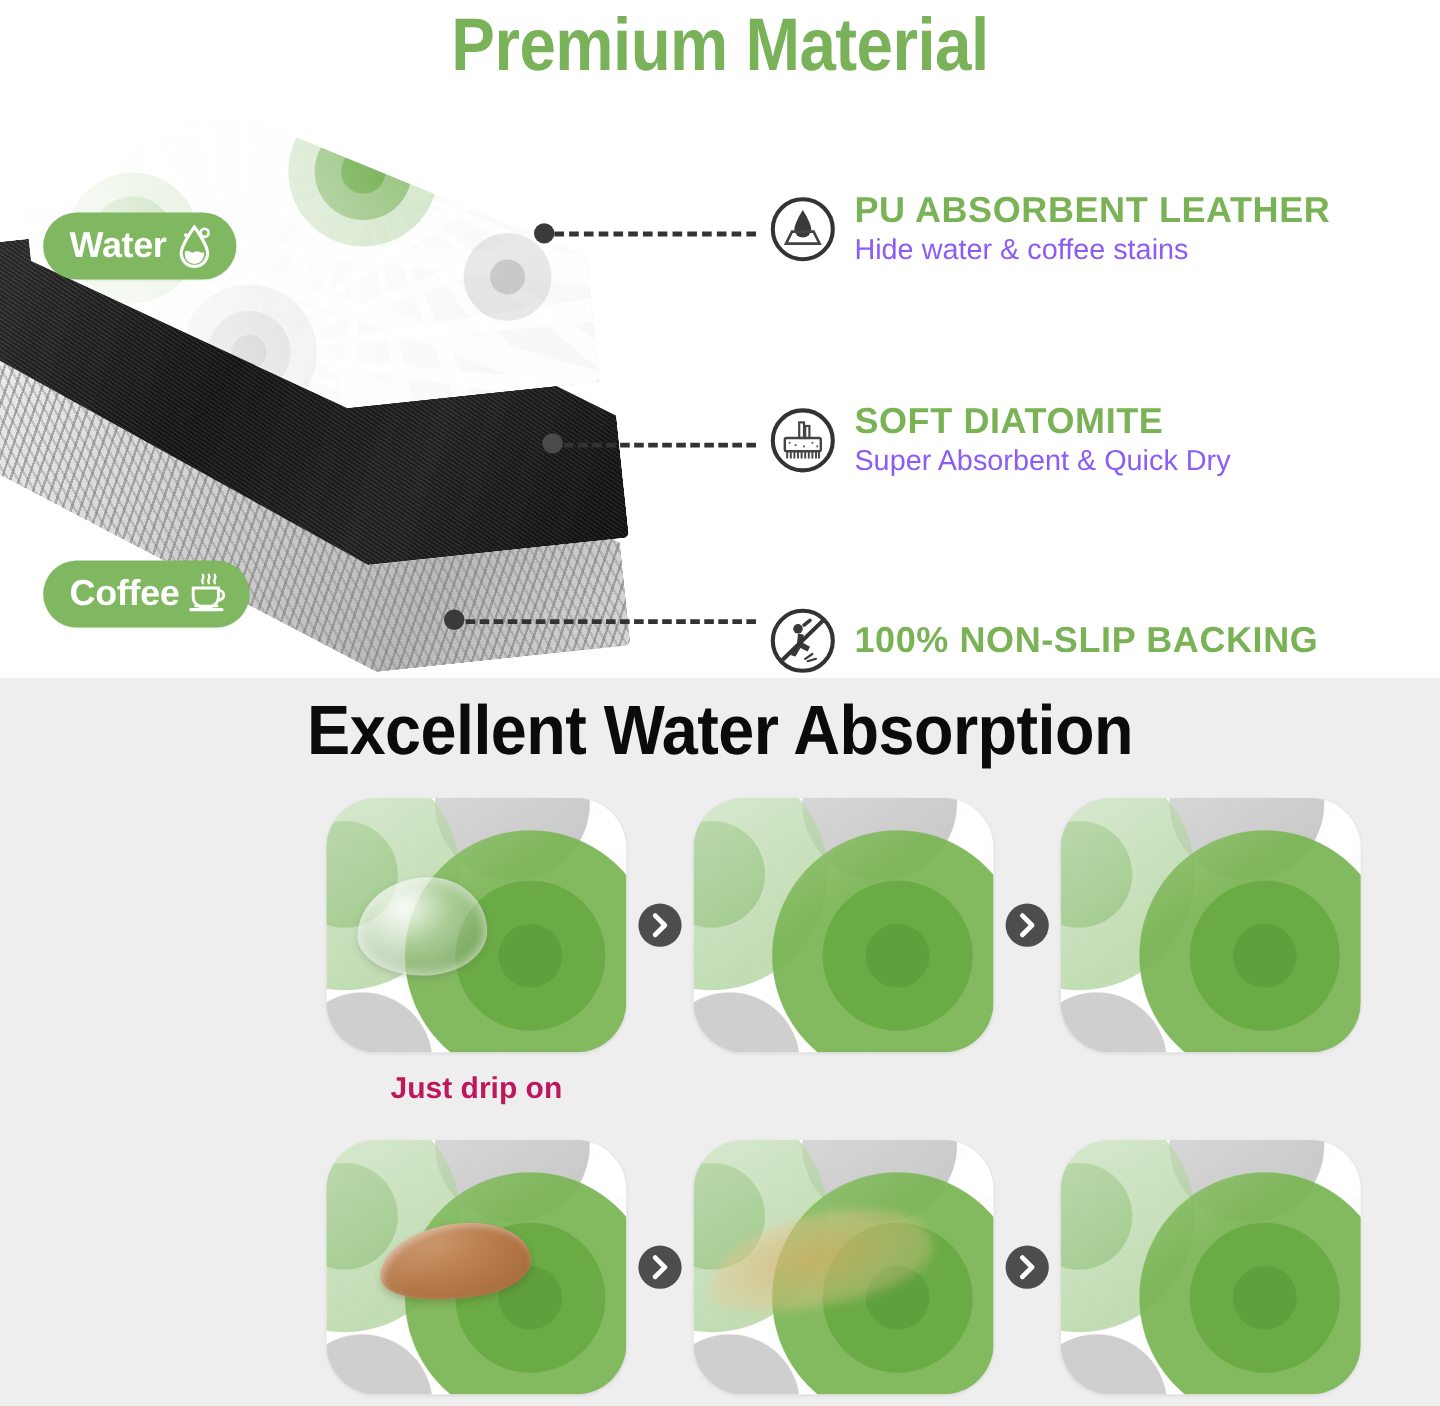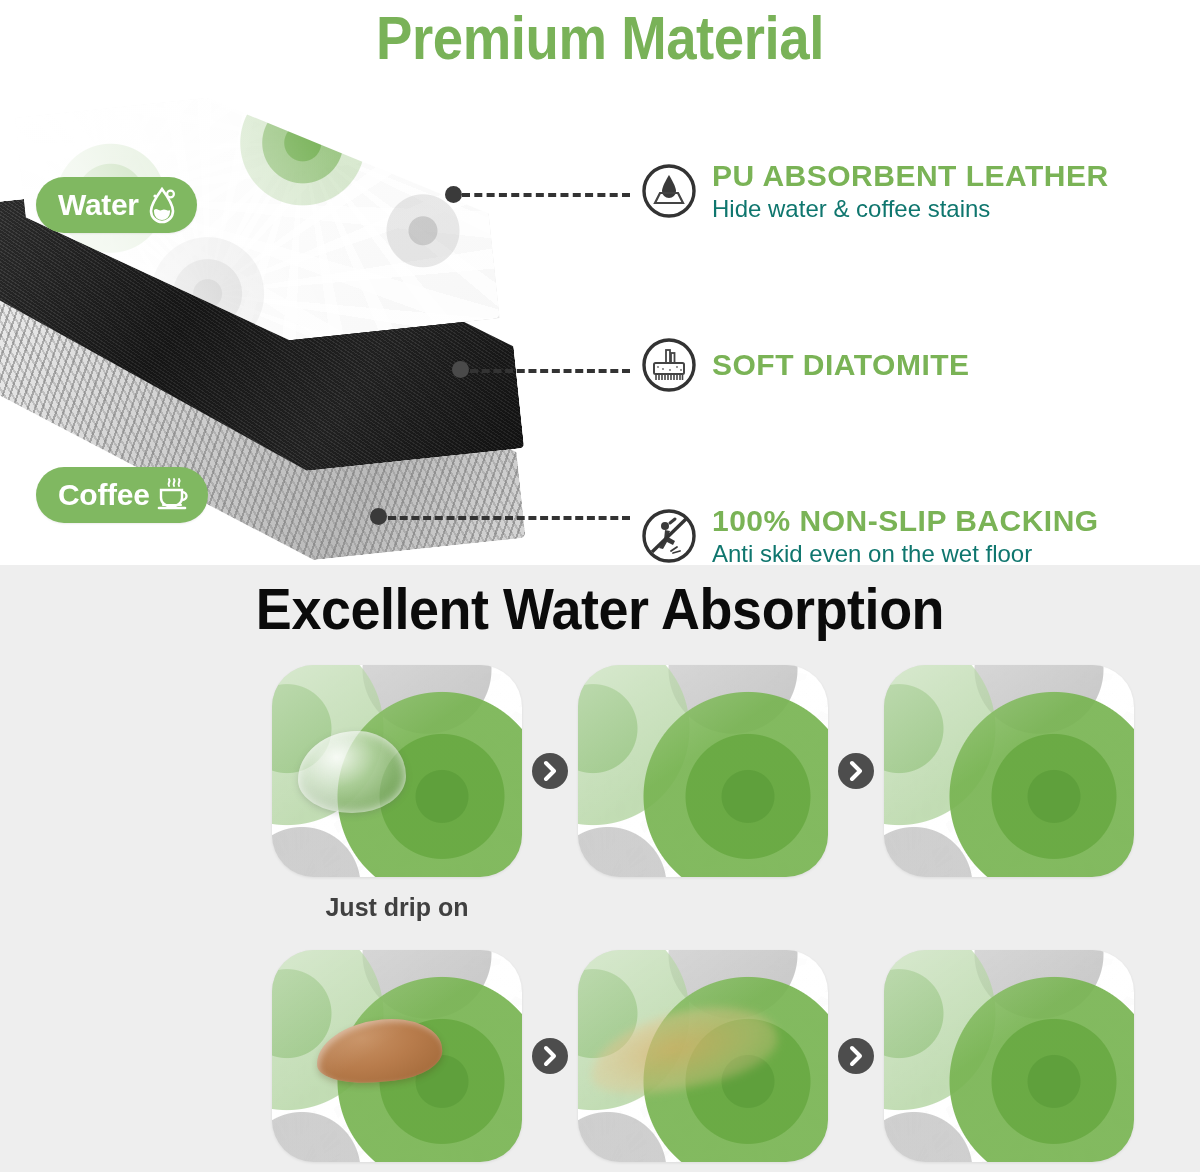--- a/index.html
+++ b/index.html
@@ -108,21 +108,21 @@
   
   .feature-row { position: absolute; left: 640px; display: flex; align-items: center; }
   .feature-icon { width: 58px; height: 58px; flex: 0 0 58px; margin-right: 14px; }
   .feature-text { display: flex; flex-direction: column; justify-content: center; }
   .feature-title {
     font-family: "Liberation Sans Narrow", "Liberation Sans", sans-serif;
     font-weight: bold; font-size: 30px; letter-spacing: 0.5px;
     color: #7ab356; white-space: nowrap; line-height: 1.05;
   }
   .feature-sub {
-    font-size: 24px; color: #0f766e; white-space: nowrap;
+    font-size: 24px; color: #8b5cf6; white-space: nowrap;
     margin-top: 4px; line-height: 1.1;
   }
 
   
   #section-absorption {
     position: absolute; left: 0; top: 565px; width: 1200px; height: 607px;
     background: #eeeeee; overflow: hidden;
   }
   #absorption-title {
     position: absolute; left: 0; top: 10px; width: 1200px;
@@ -210,21 +210,21 @@
     width: 36px; height: 36px; border-radius: 50%;
     background: #4d4d4d;
     display: flex; align-items: center; justify-content: center;
   }
 
   
   #captions-water { position: absolute; left: 272px; top: 893px; display: flex; }
   .caption {
     width: 250px; text-align: center;
     font-family: "Liberation Sans Narrow", "Liberation Sans", sans-serif;
-    font-weight: bold; font-size: 25px; color: #404040;
+    font-weight: bold; font-size: 25px; color: #be185d;
     white-space: nowrap;
   }
   .caption-gap { width: 56px; flex: 0 0 56px; }
 </style>
 </head>
 <body>
 
 <div id="page">
 
   <div id="section-material">
@@ -284,40 +284,40 @@
             <circle cx="18" cy="31" r=".9"></circle>
               <circle cx="23" cy="33" r=".9"></circle>
             <circle cx="37" cy="31" r=".9"></circle>
               <circle cx="41" cy="34" r=".9"></circle>
             <circle cx="30" cy="34" r=".9"></circle>
           </g>
         </svg>
       </div>
       <div class="feature-text">
         <div class="feature-title">SOFT DIATOMITE</div>
+        <div class="feature-sub">Super Absorbent &amp; Quick Dry</div>
       </div>
     </div>
 
     <div class="feature-row" style="top:505px;">
       <div class="feature-icon">
         <svg viewBox="0 0 58 58" width="58" height="58" aria-hidden="true">
           <circle cx="29" cy="29" r="25" fill="none" stroke="#333333" stroke-width="3.4"></circle>
           <circle cx="25" cy="19" r="4" fill="#3a3a3a"></circle>
           <path d="M25 23 L24 33 L19 41 L23 42 L27 35 L33 38 L35 34 L28 30 L30 24 Z" fill="#3a3a3a"></path>
           <path d="M30 16 L35 12" stroke="#3a3a3a" stroke-width="3" stroke-linecap="round"></path>
           <g stroke="#3a3a3a" stroke-width="1.8" stroke-linecap="round">
             <line x1="31" y1="44" x2="37" y2="40"></line>
             <line x1="33" y1="46" x2="40" y2="44"></line>
           </g>
           <line x1="12" y1="45" x2="46" y2="12" stroke="#333333" stroke-width="3.4"></line>
         </svg>
       </div>
       <div class="feature-text">
         <div class="feature-title">100% NON-SLIP BACKING</div>
-        <div class="feature-sub">Anti skid even on the wet floor</div>
       </div>
     </div>
   </div>
 
   <div id="section-absorption">
     <div id="absorption-title">Excellent Water Absorption</div>
   </div>
 
   <div class="liquid-pill" id="pill-water">
     <span class="pill-label">Water</span>

